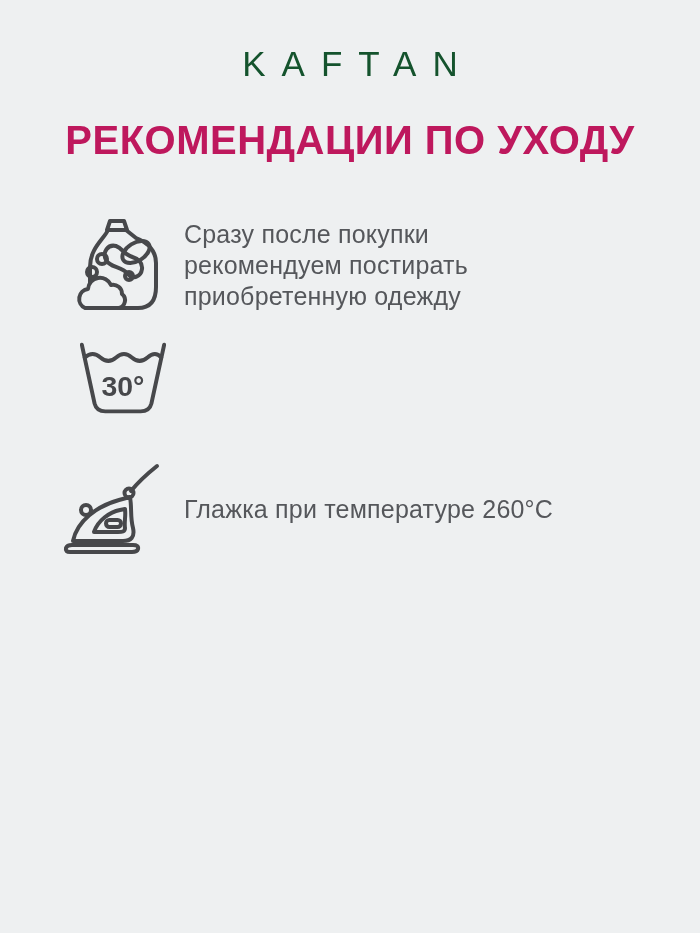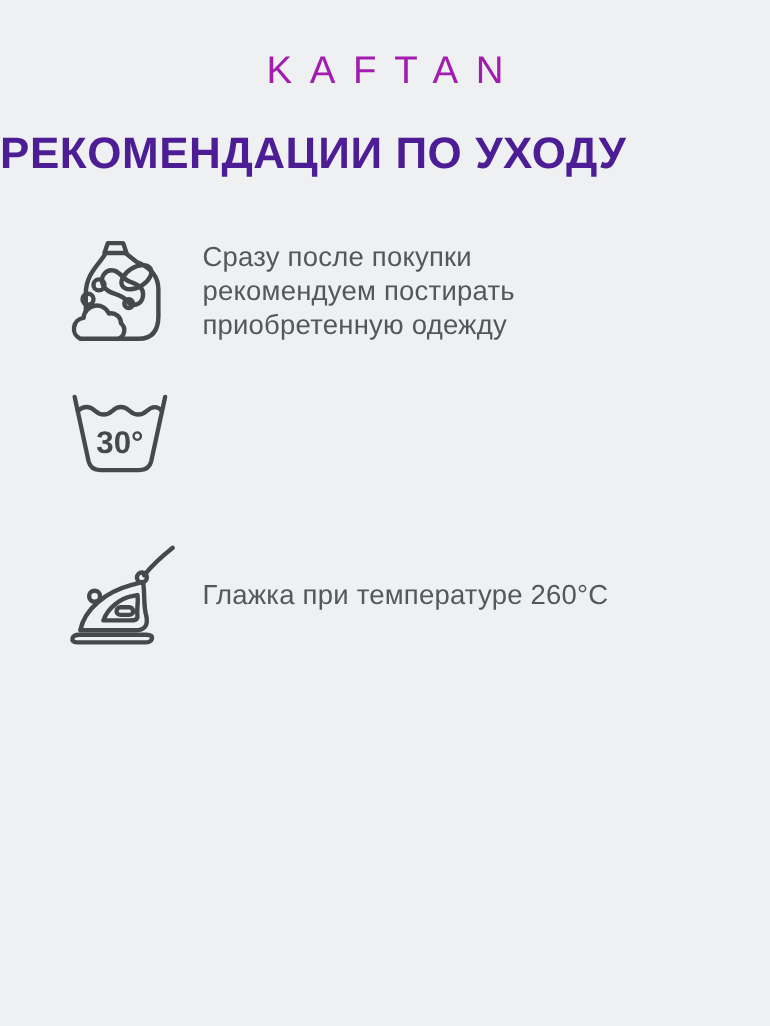--- a/index.html
+++ b/index.html
@@ -8,46 +8,47 @@
     background: #eef0f1;
     font-family: "Liberation Sans", "DejaVu Sans", sans-serif;
     overflow: hidden;
   }
   .page { width: 700px; height: 933px; box-sizing: border-box; padding-top: 44px; }
 
   .brand {
     text-align: center;
     font-size: 35px;
     font-weight: 300;
-    color: #a21caf;
+    color: #14532d;
     letter-spacing: 16px;
     text-indent: 16px; 
   }
   .title {
     margin: 34px 0 0 0;
+    text-align: center;
     font-size: 40px;
     font-weight: 700;
-    color: #4c1d95;
+    color: #be185d;
     letter-spacing: 0.5px;
   }
 
   .rows {
     margin-top: 52px;
     padding-left: 60px;
     display: flex;
     flex-direction: column;
-    gap: 40px;
+    gap: 24px;
   }
   .row { display: flex; align-items: center; gap: 12px; }
   .row.last { margin-top: 12px; }
   .icon-box {
     width: 112px;
     display: flex;
     align-items: center;
-    justify-content: flex-start;
+    justify-content: flex-end;
     flex: 0 0 112px;
   }
   .icon-box svg { display: block; }
   .care-text {
     margin: 0;
     font-size: 25px;
     line-height: 31px;
     color: #55575b;
     letter-spacing: 0.2px;
     white-space: pre-line;

